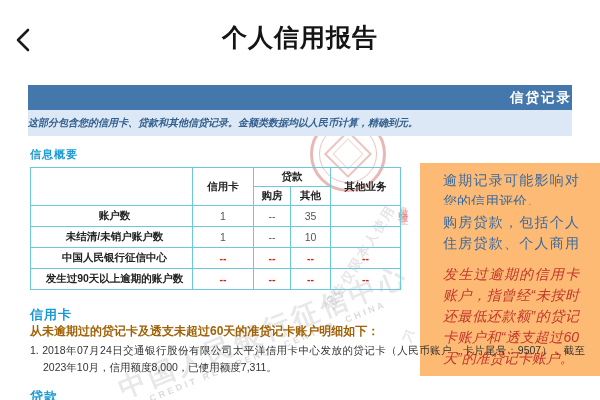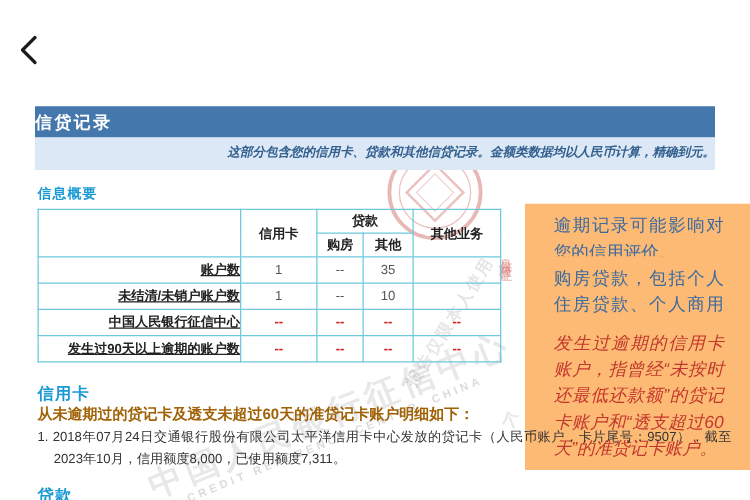--- a/index.html
+++ b/index.html
@@ -10,31 +10,31 @@
     -webkit-font-smoothing:antialiased;
   }
   .hairline{position:absolute;top:8px;left:0;right:0;height:1px;background:rgba(110,110,110,0.12);}
   
   .topbar{position:absolute;top:0;left:0;right:0;height:62px;background:#fff;}
   .back-btn{position:absolute;left:10px;top:25px;width:28px;height:30px;cursor:pointer;}
   .page-title{position:absolute;top:21px;left:0;width:100%;text-align:center;
     font-size:25px;font-weight:bold;color:#141414;letter-spacing:1px;}
   
   .hdr-bar{position:absolute;left:28px;top:85px;width:544px;height:25px;line-height:25px;
-    background:#4478ad;color:#ffffff;font-weight:bold;font-size:13.5px;text-align:left;letter-spacing:2px;}
+    background:#4478ad;color:#ffffff;font-weight:bold;font-size:13.5px;text-align:right;letter-spacing:2px;}
   .sub-bar{position:absolute;left:28px;top:110px;width:544px;height:26px;line-height:26px;
-    background:#dce8f5;color:#33608f;font-style:italic;font-weight:bold;font-size:10px;text-align:right;}
+    background:#dce8f5;color:#33608f;font-style:italic;font-weight:bold;font-size:10px;text-align:left;}
   
   .sec-heading{position:absolute;color:#1a9ad4;font-weight:bold;font-size:11px;letter-spacing:1px;}
   #summary-heading{left:30px;top:147px;}
   table.summary{position:absolute;left:30px;top:167px;border-collapse:collapse;table-layout:fixed;width:370px;}
   table.summary th,table.summary td{border:1px solid #6cc9da;font-size:10.5px;padding:0;}
   table.summary th{color:#222;font-weight:bold;height:18px;text-align:center;}
   table.summary td{height:20px;color:#555;text-align:center;}
-  table.summary td.lbl{text-align:right;padding-left:6px;color:#222;font-weight:600;text-decoration:underline;}
+  table.summary td.lbl{text-align:center;padding-left:6px;color:#222;font-weight:600;}
   tr.row-red td{color:#d0201c;font-weight:bold;}
   
   .note{position:absolute;left:420px;width:136px;padding:7px 23px;background:#fdba74;
     font-size:14px;line-height:1.5;color:#3b6aa0;text-align:justify;}
   #note-0{top:163px;min-height:24px;}
   #note-1{top:205px;min-height:34px;}
   #note-2{top:257px;min-height:28px;color:#c2372d;font-style:italic;}
   
   #cc-heading{left:30px;top:306px;font-size:13px;}
   .cc-intro{position:absolute;left:30px;top:323px;width:540px;font-size:12px;font-weight:bold;color:#a16207;}
@@ -67,20 +67,21 @@
 <div class="hairline"></div>
 
 <div class="topbar">
   <div class="back-btn">
     <span>
       <svg width="28" height="30" viewBox="0 0 28 30">
         <polyline points="18,5 8,15 18,25" fill="none" stroke="#1c1c1c" stroke-width="2.6" stroke-linecap="round" stroke-linejoin="round"></polyline>
       </svg>
     </span>
   </div>
+  <div class="page-title">个人信用报告</div>
 </div>
 
 <div class="wm" id="wm-cn">中国人民银行征信中心</div>
 <div class="wm" id="wm-en">CREDIT REFERENCE CENTER, CHINA</div>
 <div class="wm" id="wm-cn2">个人信用状况使用</div>
 <div class="wm" id="wm-diag">报告仅限本人使用</div>
 <div class="wm" id="wm-red">身份验证</div>
 <div class="seal">
   <div class="seal-inner"></div>
   <div class="seal-core"></div>

